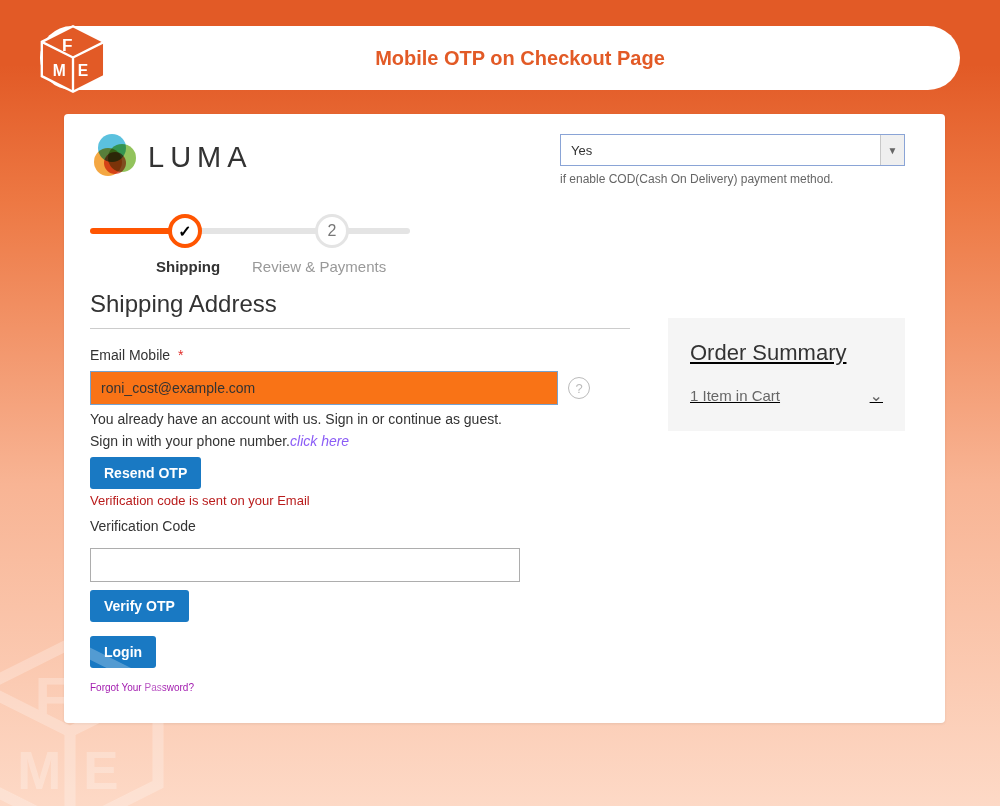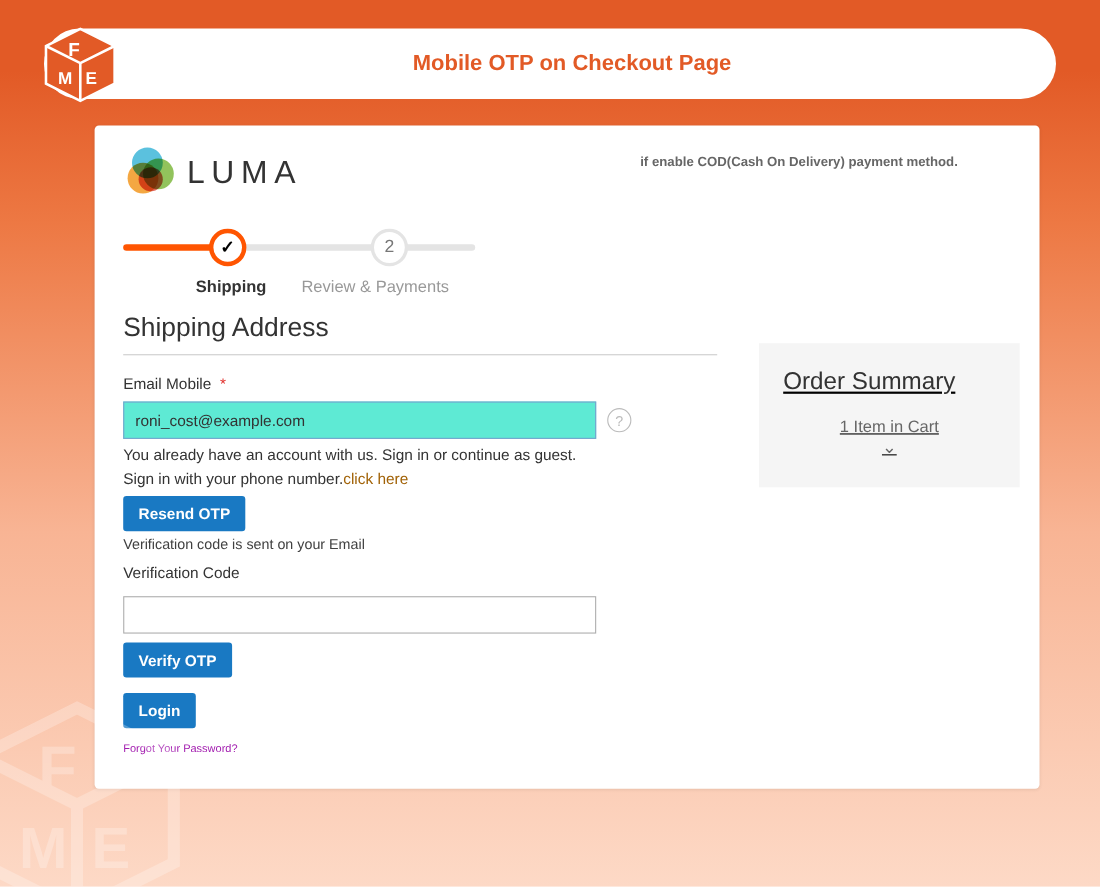--- a/index.html
+++ b/index.html
@@ -36,24 +36,24 @@
     width: 78px;
     height: 78px;
   }
   .top-banner .banner-title {
     font-size: 20px;
     font-weight: bold;
     color: #e25a26;
     margin-left: 40px;
   }
   .card {
-    margin: 24px 55px 0 86px;
+    margin: 24px 55px 0 64px;
     background: #fff;
     border-radius: 4px;
-    padding: 20px 18px 28px 26px;
+    padding: 20px 40px 28px 26px;
     box-shadow: 0 1px 3px rgba(0,0,0,0.08);
     min-height: 560px;
   }
   .card-top {
     display: flex;
     align-items: flex-start;
   }
   .luma-block {
     display: flex;
     align-items: center;
@@ -96,21 +96,21 @@
     color: #333;
   }
   .config-select .arrow-btn {
     width: 24px;
     height: 30px;
     border-left: 1px solid #c8c8c8;
     background: #efefef;
     display:flex; align-items:center; justify-content:center;
     font-size:10px; color:#666;
   }
-  .config-help { font-size:12px; color:#666; margin-top:6px;font-weight:bold;}
+  .config-help { font-size:12px; color:#666; margin-top:6px;}
   .progress {
     margin-top: 28px;
     width: 320px;
     position: relative;
     height: 60px;
   }
   .progress-line {
     position:absolute;
     top: 14px;
     left: 0;
@@ -141,49 +141,49 @@
   .field-label { font-size:14px; color:#333; margin-bottom:8px;}
   .req { color:#e02b27;}
   .email-row { display:flex; align-items:center; gap:10px;}
   .text-input {
     border:1px solid #adadad;
     height:34px;
     padding: 0 10px;
     font-size:14px;
     color:#333;
   }
-  .email-input { width: 430px; background:#5eead4; border-color:#76a2cf;}
+  .email-input { width: 468px; background:#f97316; border-color:#76a2cf;}
   .help-icon {
     width:22px; height:22px; border:1px solid #bbb; border-radius:50%;
     display:flex; align-items:center; justify-content:center;
     color:#bbb; font-size:13px;
   }
   .hint-line { font-size:14px; color:#333; margin-top:6px;}
-  .hint-link { color:#a16207; cursor:pointer;}
+  .hint-link { color:#8b5cf6; cursor:pointer;font-style:italic;}
   .btn {
     display:inline-block;
     border:none;
     border-radius:3px;
     padding: 8px 14px;
     font-size:14px;
     font-weight:600;
     color:#fff;
     cursor:pointer;
     margin-top:8px;
   }
   .btn-blue { background:#1979c3;}
-  .sent-msg { color:#404040; font-size:13px; margin-top:4px;}
+  .sent-msg { color:#b91c1c; font-size:13px; margin-top:4px;}
   .verify-input { width: 430px; background:#fff; margin-top:6px;}
   .forgot { color:#a21caf; font-size:10px; margin-top:14px; display:inline-block;}
   .order-summary {
     background:#f5f5f5;
     padding: 22px 22px 26px 22px;
   }
   .os-title { font-size:22px; color:#333; font-weight:300;}
-  .os-row { display:flex; justify-content:space-between; align-items:center; margin-top:20px; color:#666; font-size:15px;flex-direction:column;}
+  .os-row { display:flex; justify-content:space-between; align-items:center; margin-top:20px; color:#666; font-size:15px;}
   .chevron { font-size:16px; color:#666;}
 </style>
 </head>
 <body>
 
 <svg class="bg-cube" viewBox="0 0 100 100">
   <polygon points="50,8 90,28 90,72 50,92 10,72 10,28" fill="none" stroke="#fff" stroke-width="5"></polygon>
   <polyline points="10,28 50,48 90,28" fill="none" stroke="#fff" stroke-width="5"></polyline>
   <line x1="50" y1="48" x2="50" y2="92" stroke="#fff" stroke-width="5"></line>
   <text x="34" y="42" font-size="26" fill="#fff" font-weight="bold">F</text>
@@ -211,20 +211,24 @@
         <div class="c c1"></div>
           <div class="c c2"></div>
           <div class="c c3"></div>
           <div class="c c4"></div>
       </div>
       <div class="luma-text">LUMA</div>
     </div>
 
     <div class="config-block">
       <div class="config-select-wrap">
+        <div class="config-select">
+          <span>Yes</span>
+          <span class="arrow-btn">▼</span>
+        </div>
         <div class="config-help">if enable COD(Cash On Delivery) payment method.</div>
       </div>
     </div>
   </div>
 
   <div class="progress">
     <div class="progress-line pl-gray"></div>
     <div class="progress-line pl-orange"></div>
     <div class="step-circle step-1">
       <span>✓</span>

